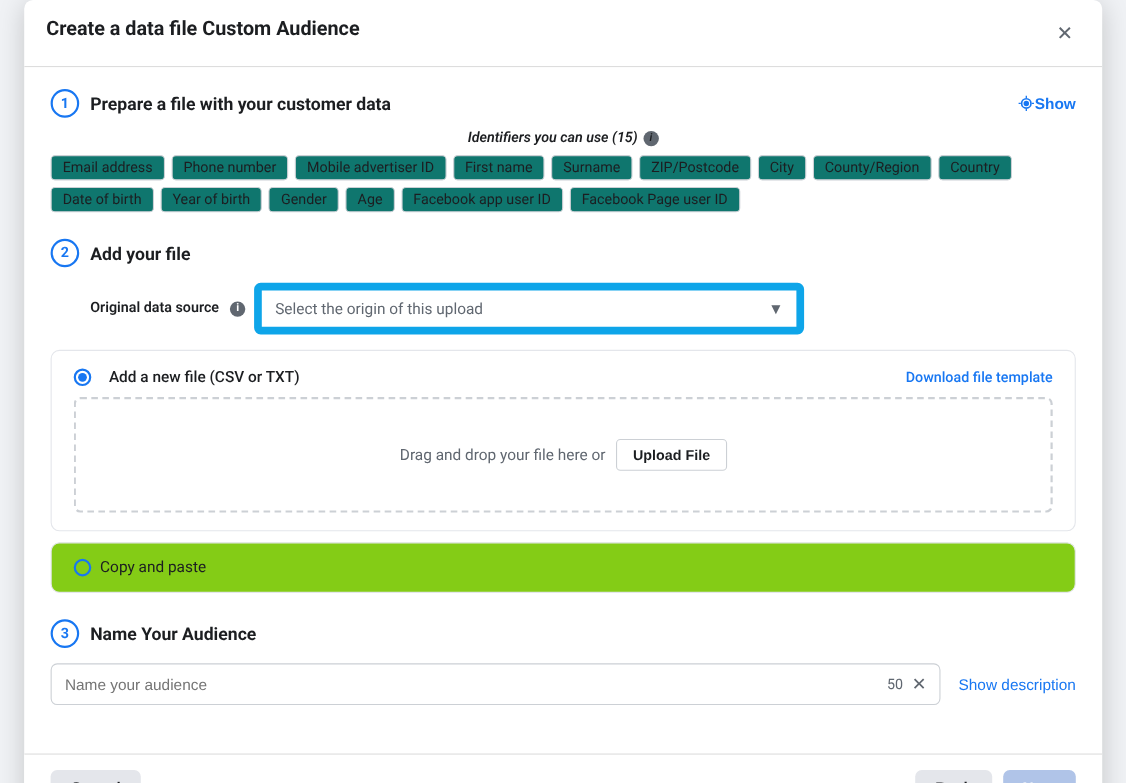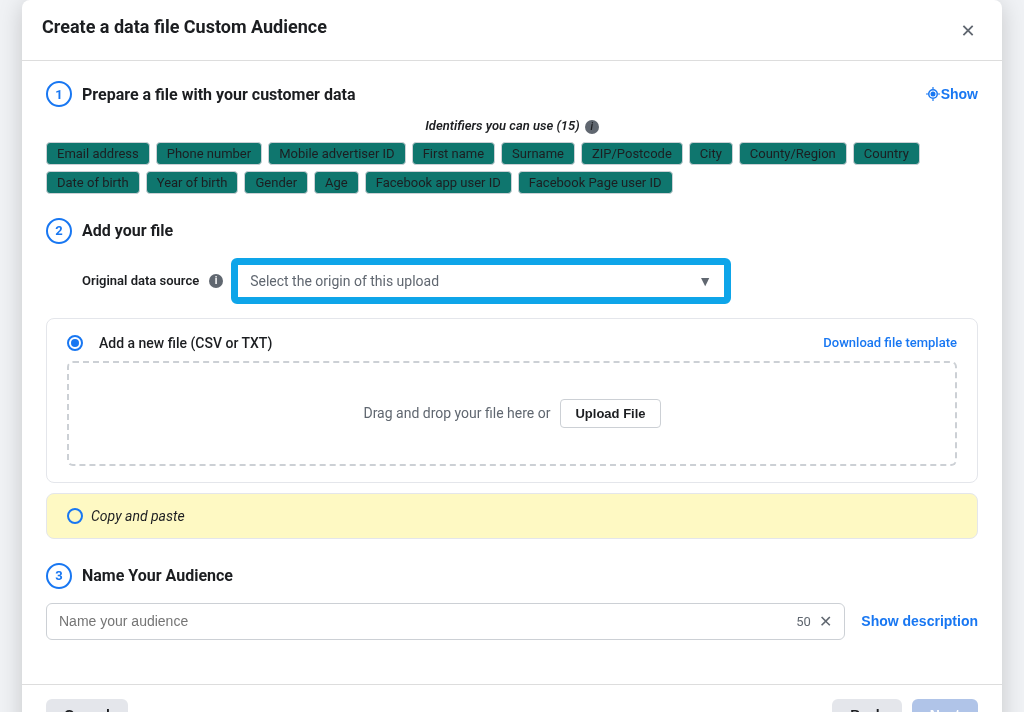--- a/index.html
+++ b/index.html
@@ -229,25 +229,24 @@
       padding: 6px 14px;
       font-size: 13px;
       font-weight: 600;
       cursor: pointer;
       color: #1c1e21;
     }
     .copy-paste-card {
       border: 1px solid #e4e6eb;
       border-radius: 8px;
       padding: 14px 20px;
-      background: #fef9c3;
+      background: #84cc16;
       display: flex;
       align-items: center;
       gap: 8px;
-      font-style: italic;
     }
     
     .name-section {
       margin-top: 10px;
     }
     .audience-name-row {
       display: flex;
       align-items: center;
       gap: 8px;
       border: 1px solid #ccd0d5;
@@ -277,21 +276,21 @@
       font-size: 16px;
       display: flex;
       align-items: center;
     }
     .show-desc-btn {
       color: #1877f2;
       background: none;
       border: none;
       cursor: pointer;
       font-size: 14px;
-      font-weight: 700;
+      font-weight: 400;
       margin-left: 8px;
     }
     
     .modal-footer {
       display: flex;
       align-items: center;
       justify-content: space-between;
       padding: 14px 24px;
       border-top: 1px solid #ddd;
       background: #fff;

